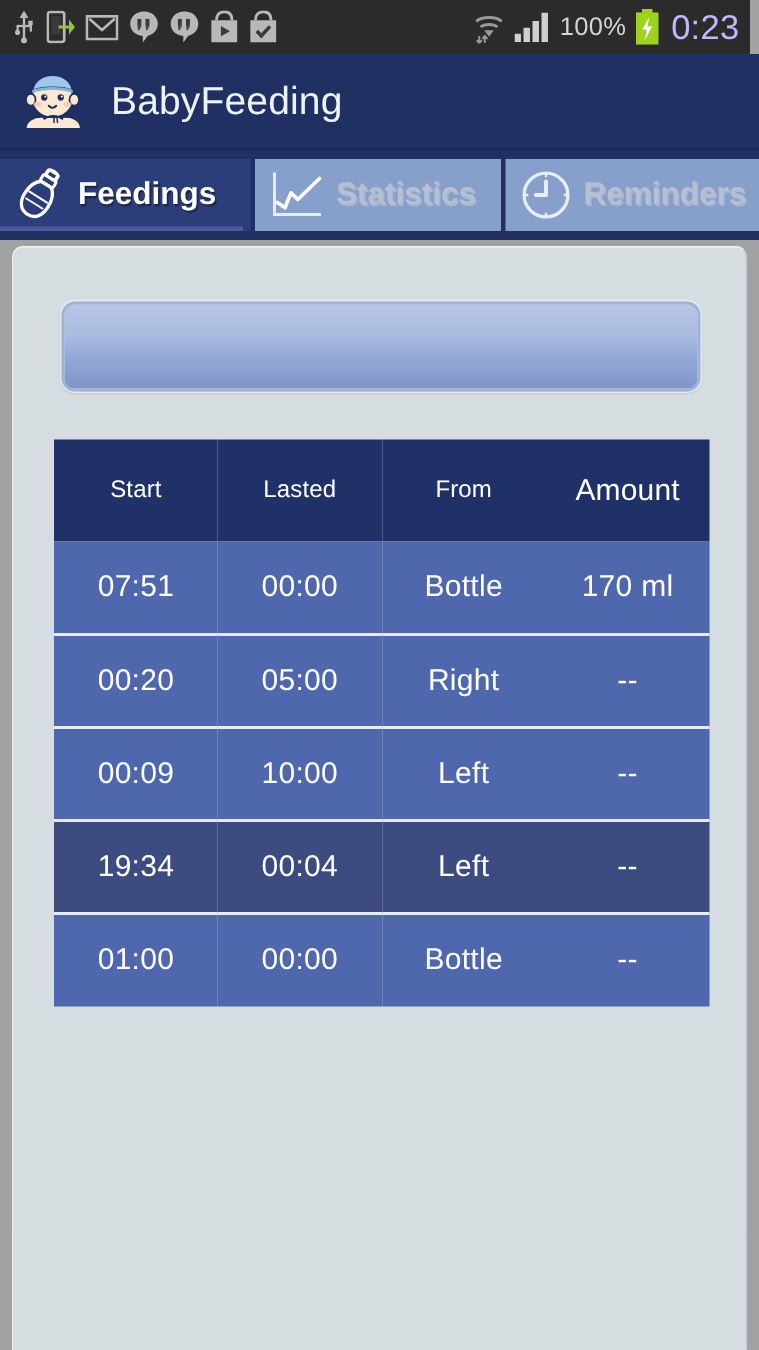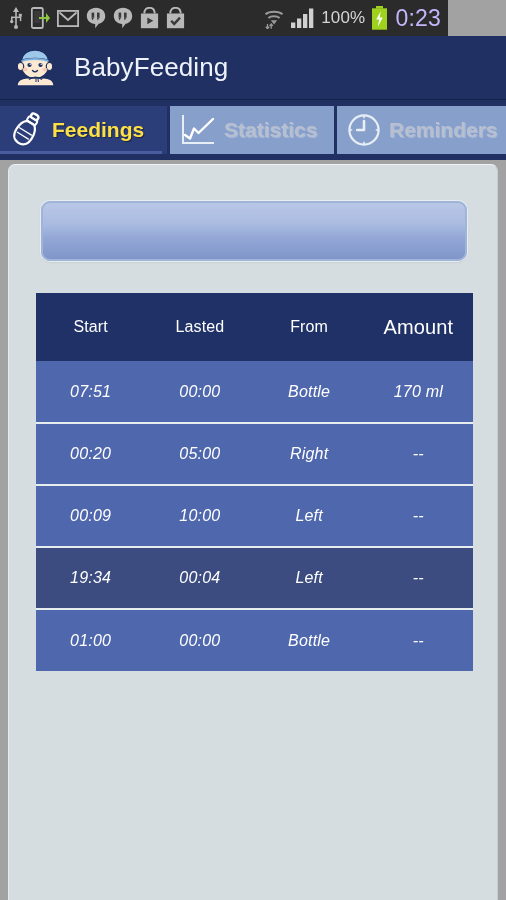--- a/index.html
+++ b/index.html
@@ -17,21 +17,21 @@
     position: relative;
     width: 506px;
     height: 900px;
     background: #a2a2a2;
   }
 
   
   .statusbar {
     position: absolute;
     left: 0; top: 0;
-    width: 448px; height: 36px;
+    width: 500px; height: 36px;
     background: #2b2b2b;
     display: flex;
     align-items: center;
     padding: 0 7px 0 8px;
   }
   .sb-left  { display: flex; align-items: center; gap: 7px; }
   .sb-right { display: flex; align-items: center; gap: 6px; margin-left: auto; }
   .sb-ico { display: block; }
   .sb-text {
     color: #d2d2d2;
@@ -85,21 +85,21 @@
   .tab-1 { width: 170px; background: #87a0cb; }
   .tab-2 { width: 165px; background: #87a0cb; }
   .tab-0::after {
     content: "";
     position: absolute;
     left: 0; right: 5px; bottom: 0;
     height: 3px;
     background: #4a5d9e;
   }
   .tab-label { font-size: 21px; font-weight: bold; white-space: nowrap; }
-  .tab-0 .tab-label { color: #fde047; text-shadow: 1px 1px 1px rgba(0,0,0,.45); }
+  .tab-0 .tab-label { color: #ffffff; text-shadow: 1px 1px 1px rgba(0,0,0,.45); }
   .tab-1 .tab-label,
   .tab-2 .tab-label { color: #b7bfd0; text-shadow: 1px 1px 0 rgba(255,255,255,.25); }
   .tab-ico { flex: 0 0 auto; display: block; }
 
   
   .panel-wrap {
     position: absolute;
     left: 8px; top: 164px;
     width: 490px; height: 736px;
     background: #d6dde1;
@@ -143,21 +143,21 @@
   .table th, .table td {
     text-align: center;
     color: #ffffff;
     font-weight: normal;
     padding: 0;
   }
   .thead-row { background: #1f3166; height: 68px; }
   .thead-row th { font-size: 16px; letter-spacing: 0.1px; }
   .thead-row th.col-amount { font-size: 20px; }
   .table tbody tr { height: 62px; }
-  .table tbody tr td { font-size: 16px; letter-spacing: 0.2px; font-style: italic; }
+  .table tbody tr td { font-size: 20px; letter-spacing: 0.2px; }
   .row-light { background: #4f67ac; }
   .row-dark  { background: #3c4c80; }
   .table tbody tr + tr { border-top: 2px solid #e7ecef; }
 </style>
 </head>
 <body>
 
 <div id="app">
 
   <div class="statusbar">

